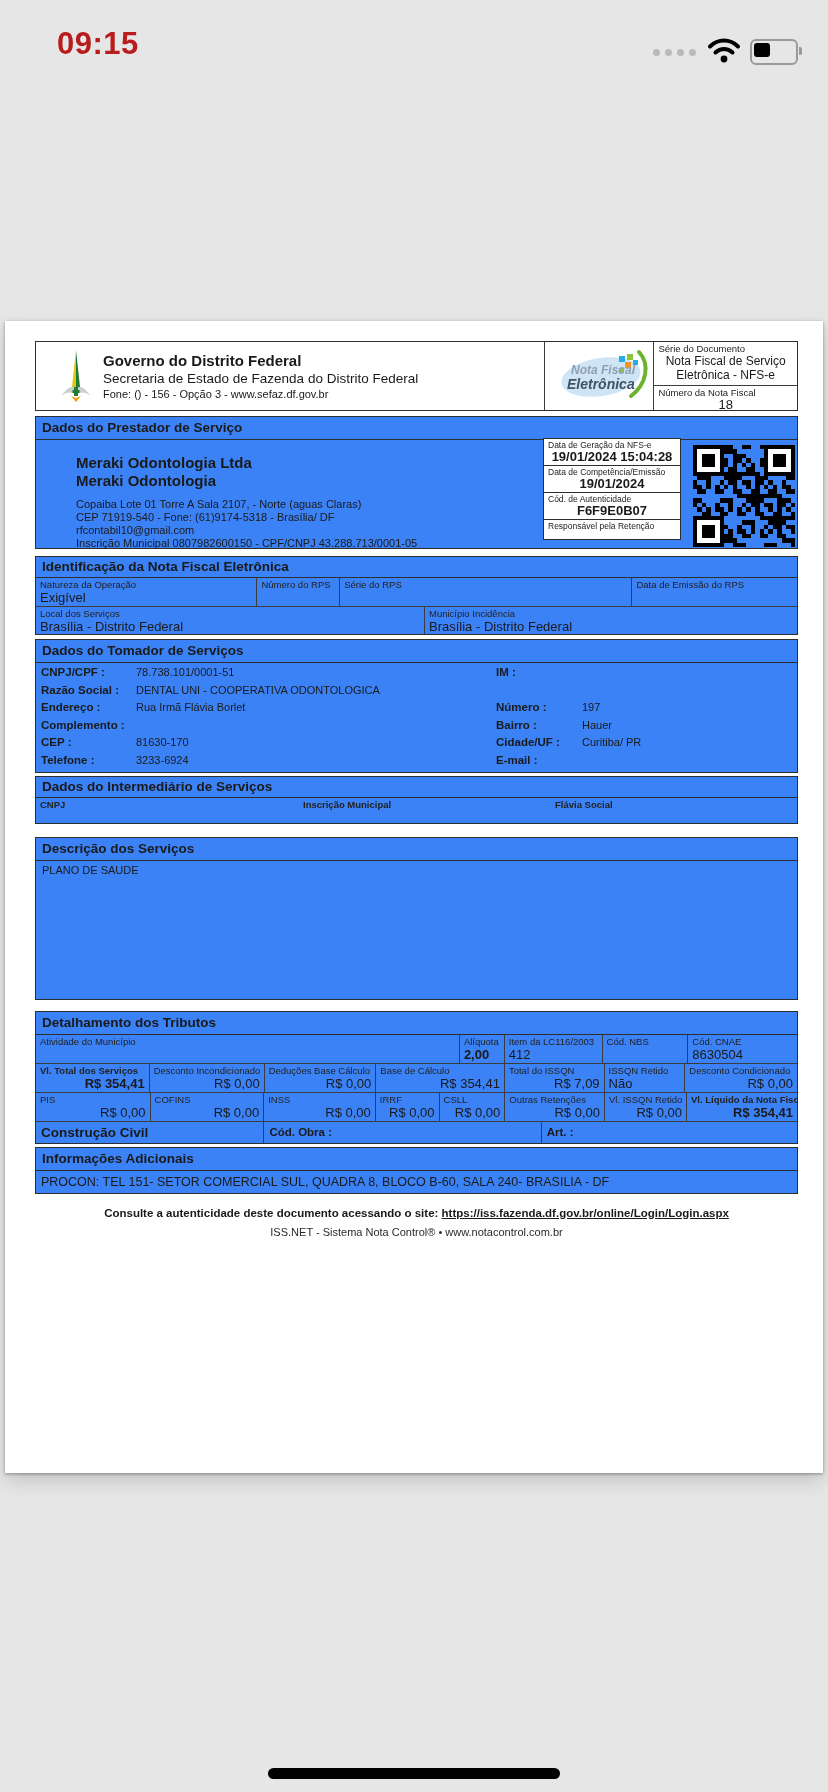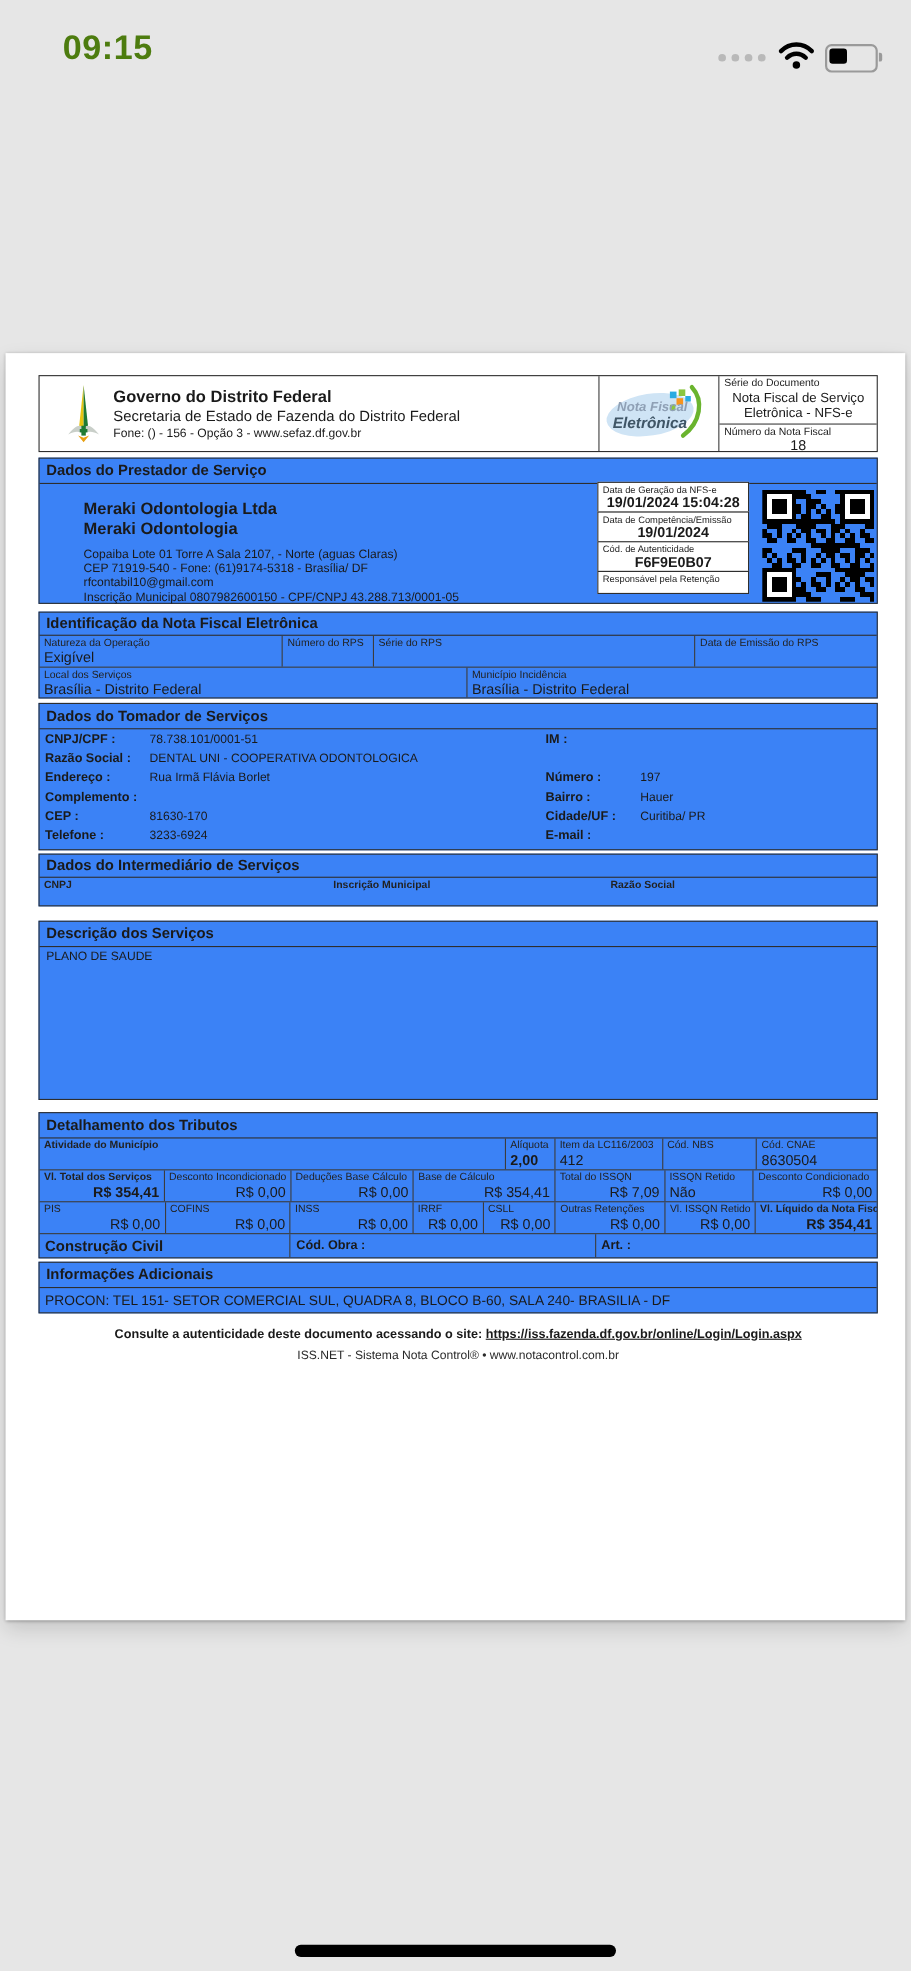--- a/index.html
+++ b/index.html
@@ -1,20 +1,20 @@
 <!DOCTYPE html>
 <html><head>
 <meta charset="utf-8">
 <style>
   html,body{margin:0;padding:0;background:#e4e4e4;}
   .screen{position:relative;width:828px;height:1792px;margin:0 auto;background:#e6e6e6;overflow:hidden;
           font-family:"Liberation Sans",sans-serif;color:#1a1a1a;}
   
   .statusbar{position:absolute;top:0;left:0;width:100%;height:90px;}
-  .sb-time{position:absolute;left:57px;top:26px;font-size:31px;font-weight:600;letter-spacing:.5px;color:#4d7c0f;}
+  .sb-time{position:absolute;left:57px;top:26px;font-size:31px;font-weight:600;letter-spacing:.5px;color:#b91c1c;}
   .sb-icons{position:absolute;right:30px;top:36px;display:flex;align-items:center;gap:9px;}
   .sb-dots{display:flex;gap:5px;align-items:center;margin-right:2px;}
   .sb-dots i{width:7px;height:7px;border-radius:50%;background:#b9b9b9;}
   .battery{position:relative;width:44px;height:22px;border:2px solid #9a9a9a;border-radius:6px;}
   .battery .fill{position:absolute;left:2px;top:2px;width:16px;height:14px;background:#000;border-radius:3px;}
   .battery .tip{position:absolute;right:-6px;top:6px;width:3px;height:8px;background:#9a9a9a;border-radius:0 2px 2px 0;}
   
   .page{position:absolute;left:5px;top:321px;width:818px;height:1152px;background:#fff;
         box-shadow:0 1px 3px rgba(0,0,0,.35),0 8px 18px rgba(0,0,0,.15);}
   .doc{position:relative;padding:20px 0 0 30px;width:763px;font-size:13px;}
@@ -23,21 +23,21 @@
   .lbl{font-size:9.5px;color:#222;line-height:11px;padding:1px 4px 0 4px;white-space:nowrap;overflow:hidden;}
   .val{font-size:13px;line-height:15px;padding:0 4px 0 4px;white-space:nowrap;overflow:hidden;}
   .cellrow{display:flex;}
   .cellrow .cell{border-right:1px solid #3c3c3c;box-sizing:border-box;}
   .cellrow .cell:last-child{border-right:none;}
   .b{font-weight:bold;}
   .rt{text-align:right;}
   
   .hdr{display:flex;height:68px;border:1.5px solid #2e2e2e;margin-top:0;}
   .hdr-cell1{width:510px;display:flex;align-items:center;border-right:1px solid #3c3c3c;box-sizing:border-box;}
-  .hdr-cell2{width:110px;display:flex;align-items:center;justify-content:flex-start;border-right:1px solid #3c3c3c;box-sizing:border-box;}
+  .hdr-cell2{width:110px;display:flex;align-items:center;justify-content:flex-end;border-right:1px solid #3c3c3c;box-sizing:border-box;}
   .hdr-cell3{width:143px;display:flex;flex-direction:column;box-sizing:border-box;}
   .gdf-logo{margin:0 12px 0 25px;width:30px;height:54px;flex:none;}
   .gov1{font-size:15px;font-weight:bold;line-height:18px;}
   .gov2{font-size:13.5px;line-height:17px;}
   .gov3{font-size:11px;line-height:14px;}
   .serie-top{flex:1;border-bottom:1px solid #3c3c3c;}
   .serie-val{font-size:12px;line-height:14px;text-align:center;padding:0 4px;}
   .serie-bot{height:24px;}
   .num-val{font-size:13px;text-align:center;line-height:13px;}
   
@@ -462,34 +462,34 @@
       <div class="sec" style="margin-top:3px;">
         <div class="sec-title" style="padding:2px 6px;">Dados do Intermediário de Serviços</div>
         <div class="int-row">
           <div class="int-c1">
               <div class="lbl">CNPJ</div>
             </div>
           <div class="int-c2">
               <div class="lbl">Inscrição Municipal</div>
             </div>
           <div style="flex:1;">
-              <div class="lbl">Razão Social</div>
+              <div class="lbl">Flávia Social</div>
             </div>
         </div>
       </div>
 
       <div class="sec" style="margin-top:13px;">
         <div class="sec-title">Descrição dos Serviços</div>
         <div class="desc-body">PLANO DE SAUDE</div>
       </div>
 
       <div class="sec" style="margin-top:11px;">
         <div class="sec-title">Detalhamento dos Tributos</div>
         <div class="cellrow trib-rowA">
-          <div class="cell" style="width:425px;font-weight:bold;">
+          <div class="cell" style="width:425px;">
             <div class="lbl">Atividade do Município</div>
           </div>
           <div class="cell" style="width:45px;">
             <div class="lbl">Alíquota</div>
             <div class="val b">2,00</div>
           </div>
           <div class="cell" style="width:98px;">
             <div class="lbl">Item da LC116/2003</div>
             <div class="val">412</div>
           </div>

